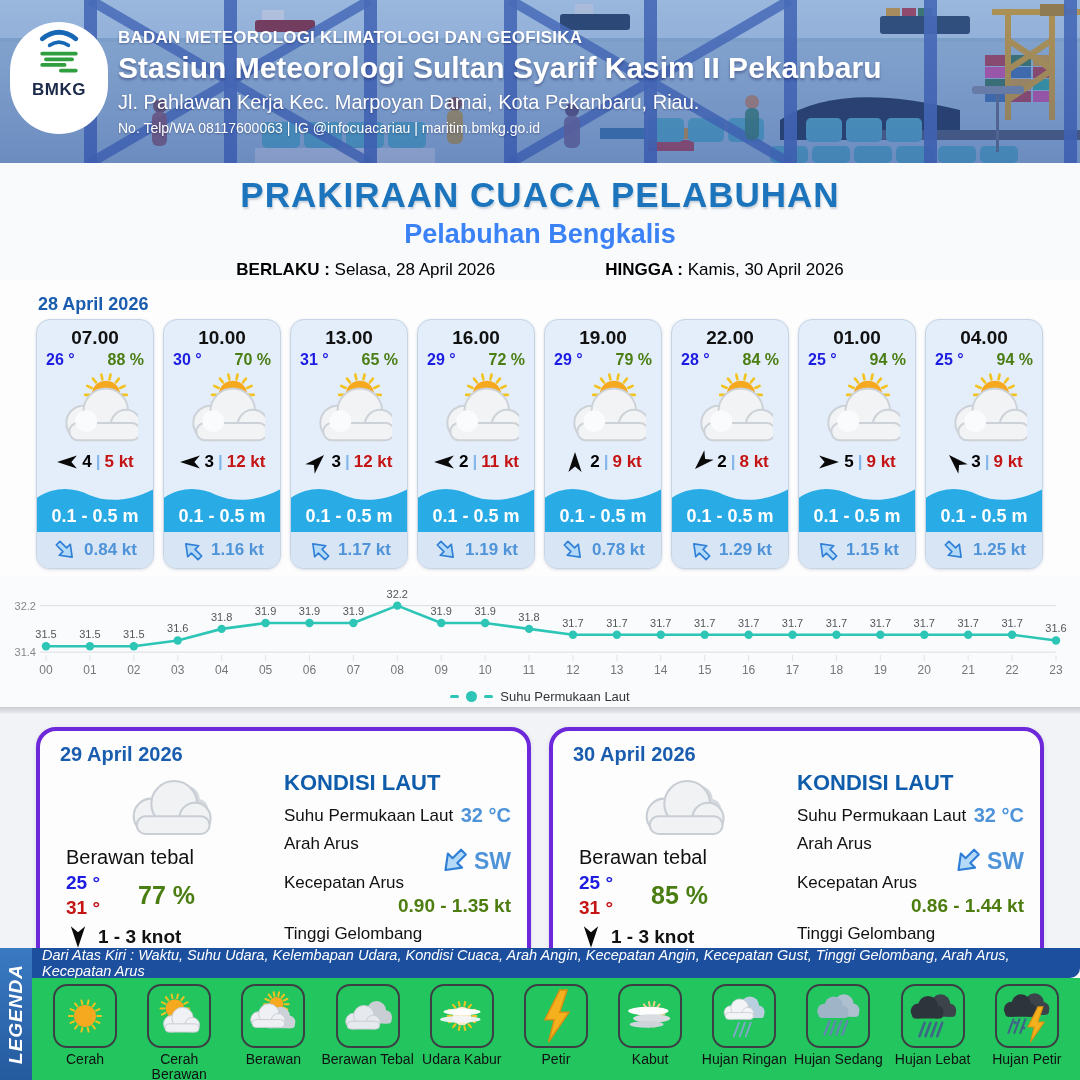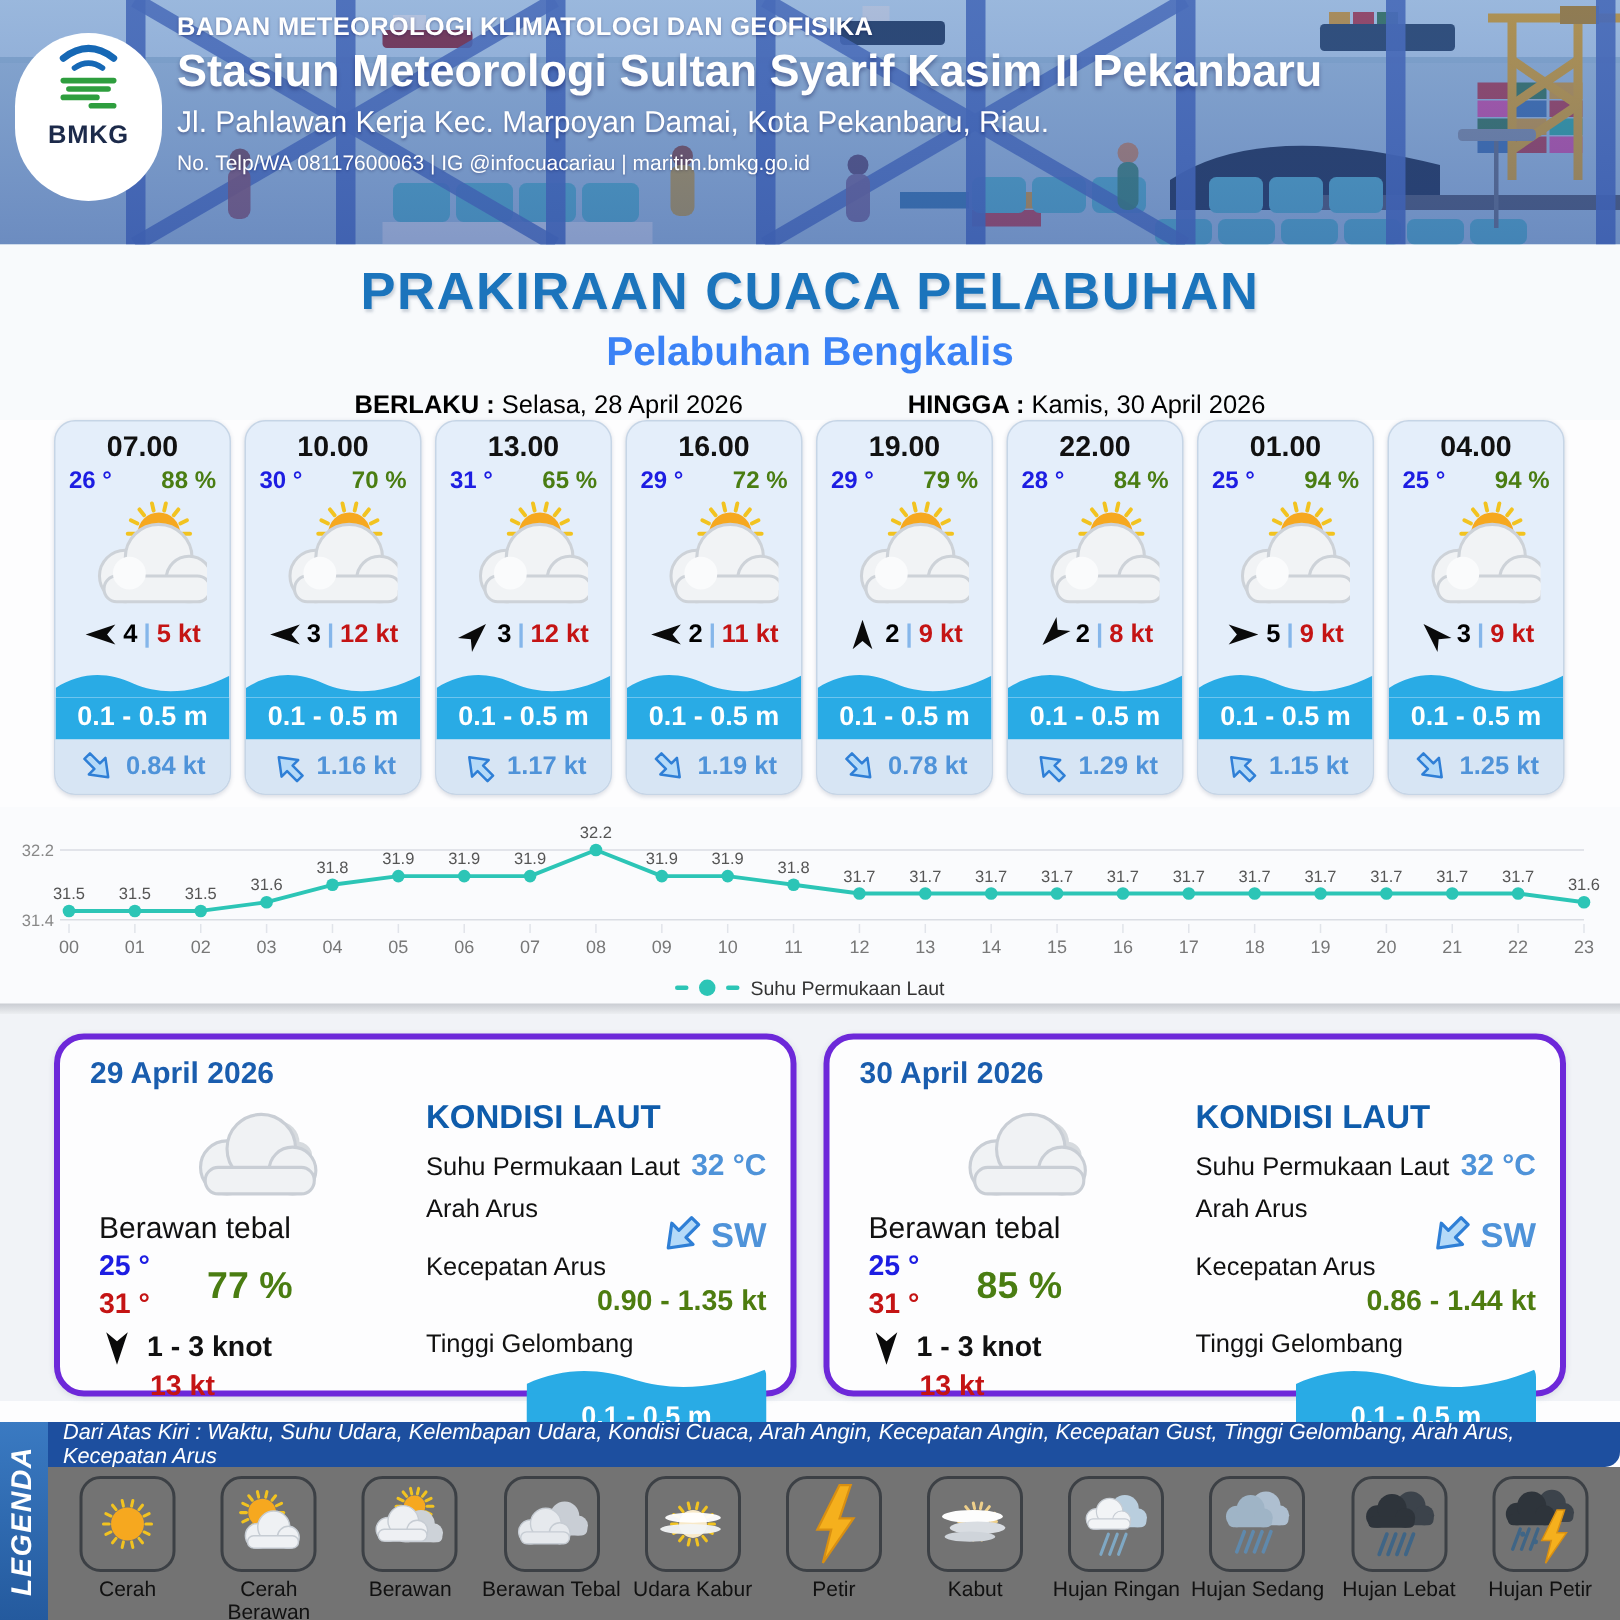--- a/index.html
+++ b/index.html
@@ -7,21 +7,21 @@
   body { font-family:"Liberation Sans", sans-serif; background:#fff; }
   .page { position:relative; width:1080px; height:1080px; overflow:hidden; background:#fdfdfe; }
 
   
   .header { position:relative; width:1080px; height:163px; overflow:hidden; }
   .header svg.bg { position:absolute; inset:0; }
   .logo { position:absolute; left:10px; top:22px; width:98px; height:112px; background:#fff;
           border-radius:50px; display:flex; flex-direction:column; align-items:center; justify-content:flex-start; z-index:3; }
   .logo .glyph { width:56px; height:56px; }
   .logo .word { font-size:17px; font-weight:bold; color:#1c2a4a; letter-spacing:.5px; margin-top:2px; }
-  .head-text { position:absolute; left:118px; top:8px; z-index:3; color:#fff; }
+  .head-text { position:absolute; left:118px; top:28px; z-index:3; color:#fff; }
   .ht1 { font-size:17px; font-weight:bold; letter-spacing:.2px; text-shadow:0 1px 2px rgba(0,0,60,.35); }
   .ht2 { font-size:30px; font-weight:bold; margin-top:3px; text-shadow:0 2px 3px rgba(0,0,60,.35); }
   .ht3 { font-size:20px; margin-top:6px; text-shadow:0 1px 2px rgba(0,0,60,.35); }
   .ht4 { font-size:14px; margin-top:6px; text-shadow:0 1px 2px rgba(0,0,60,.35); }
 
   
   .titlebox { text-align:center; padding-top:12px; background:#f8fafc; }
   .main-title { font-size:35px; font-weight:800; letter-spacing:1px; color:#1b74bc;
                 text-shadow:1px 2px 2px rgba(70,90,120,.25); }
   .port-title { font-size:27px; font-weight:700; color:#3b82f6; margin-top:4px; }
@@ -81,21 +81,21 @@
   .sea-wavebox svg { display:block; width:100%; height:20px; position:relative; top:1px; }
   .sea-wavebox .band { background:#29abe5; color:#fff; text-align:center; font-size:18px; font-weight:bold; padding:6px 0 10px 0; }
 
   
   .legend { position:absolute; left:0; bottom:0; width:1080px; height:132px; display:flex; }
   .leg-strip { width:32px; background:linear-gradient(#3a7ac2,#245a9e); display:flex; align-items:center; justify-content:center; }
   .leg-strip span { transform:rotate(-90deg); white-space:nowrap; color:#fff; font-weight:bold; font-style:italic; font-size:19px; letter-spacing:1px; }
   .leg-main { flex:1; display:flex; flex-direction:column; }
   .leg-bar { height:30px; background:#1d4f9f; color:#fff; font-style:italic; font-size:14.5px; display:flex; align-items:center;
              padding-left:10px; border-bottom-right-radius:10px; }
-  .leg-body { flex:1; background:#737373; display:flex; justify-content:space-around; align-items:flex-start; padding:6px 6px 0 6px; }
+  .leg-body { flex:1; background:#22c55e; display:flex; justify-content:space-around; align-items:flex-start; padding:6px 6px 0 6px; }
   .leg-item { width:94px; display:flex; flex-direction:column; align-items:center; }
   .leg-box { width:64px; height:64px; border:2px solid #3c4045; border-radius:14px; display:flex; align-items:center; justify-content:center; }
   .leg-label { font-size:14px; color:#111; margin-top:4px; text-align:center; line-height:1.05; }
 </style>
 </head>
 <body>
 
 <div class="page">
 
   <div class="header">
@@ -314,20 +314,21 @@
     <div class="main-title">PRAKIRAAN CUACA PELABUHAN</div>
     <div class="port-title">Pelabuhan Bengkalis</div>
     <div class="valid-row">
       <div><b>BERLAKU :</b>
         <span>Selasa, 28 April 2026</span></div>
       <div><b>HINGGA :</b>
         <span>Kamis, 30 April 2026</span></div>
     </div>
   </div>
 
+  <div class="day1-date">28 April 2026</div>
   <div class="cards" id="cards">
       <div class="fcard">
     <div class="fc-time">07.00</div>
     <div class="fc-th">
       <span class="fc-temp">26 °</span>
       <span class="fc-hum">88 %</span>
     </div>
     <div class="fc-icon">
           <svg width="86" height="70" viewBox="0 0 64 64">
             <circle cx="42" cy="20" r="13" fill="#f6a81f"></circle>

